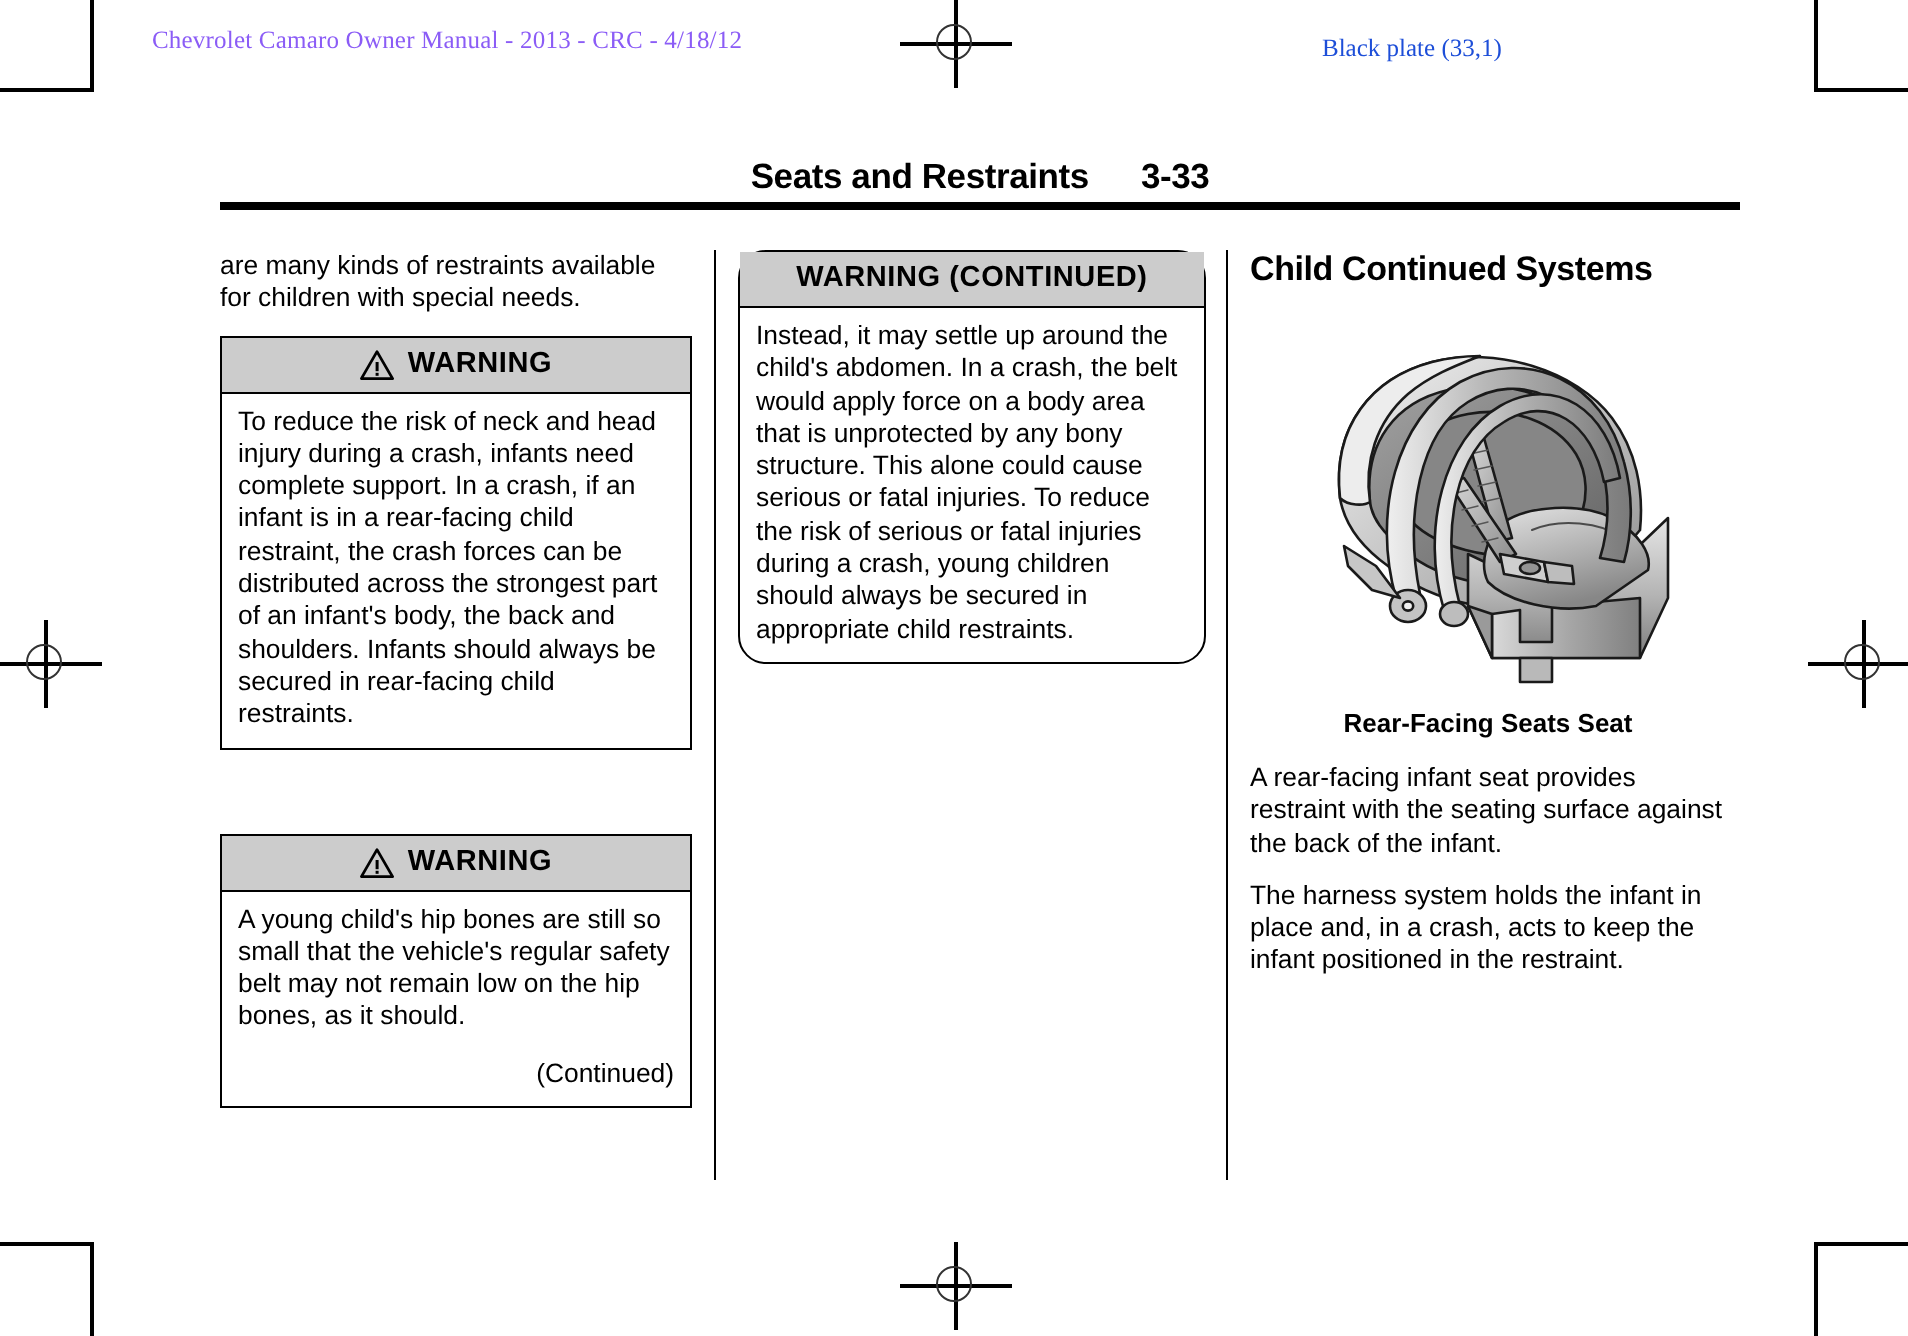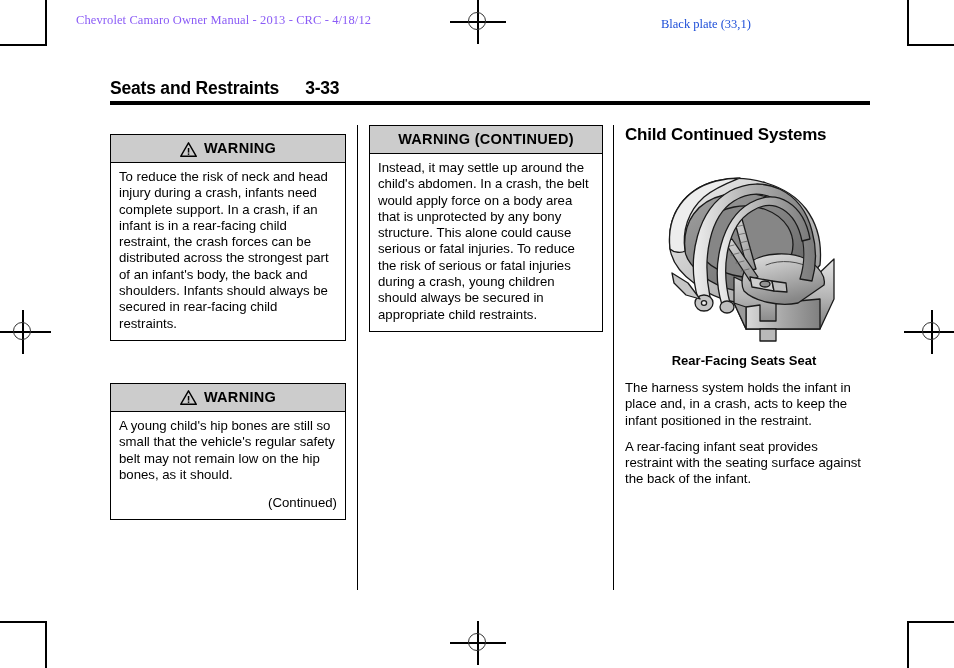--- a/index.html
+++ b/index.html
@@ -72,21 +72,21 @@
     color: #1d4ed8;
     white-space: nowrap;
   }
 
   
   .page-header {
     position: absolute;
     left: 110px;
     top: 78px;
     width: 760px;
-    text-align: left;
+    text-align: center;
     white-space: nowrap;
   }
   .page-header .chapter-title {
     font-size: 17.5px;
     font-weight: bold;
     letter-spacing: -0.2px;
   }
   .page-header .page-number {
     font-size: 17.5px;
     font-weight: bold;
@@ -159,21 +159,21 @@
     line-height: 16.3px;
   }
   .warning-body p { margin: 0; }
   .warning-body .continued {
     text-align: right;
     margin-top: 12px;
   }
 
   .warn-box-1 { margin-top: 9px; }
   .warn-box-2 { margin-top: 42px; }
-  .warn-box-3 { margin-top: 0; }
+  .warn-box-3 { margin-top: 0; border-radius: 14px; }
 
   
   .section-heading {
     margin: 0 0 4px 0;
     font-size: 17px;
     font-weight: bold;
     letter-spacing: -0.2px;
   }
   .figure-wrap {
     margin: 8px 0 0 0;
@@ -225,20 +225,21 @@
 <div class="page-header">
   <span class="chapter-title">Seats and Restraints</span><span class="page-number">3-33</span>
 </div>
 <div class="header-rule"></div>
 
 <div class="col-divider d1"></div>
 <div class="col-divider d2"></div>
 
 <div class="column col-1">
 
+  <p class="body-text">are many kinds of restraints available for children with special needs.</p>
 
   <div class="warning-box warn-box-1">
     <div class="warning-header">
       <span class="tri-icon">
         <svg width="17" height="15" viewBox="0 0 17 15">
           <path d="M8.5 0.8 L16.3 14.3 L0.7 14.3 Z" fill="none" stroke="#000" stroke-width="1.4" stroke-linejoin="round"></path>
           <rect x="7.8" y="6.0" width="1.5" height="4.6" fill="#000"></rect>
           <rect x="7.8" y="11.4" width="1.5" height="1.5" fill="#000"></rect>
         </svg>
       </span>
@@ -421,17 +422,17 @@
         <ellipse cx="89" cy="154" rx="7" ry="6" fill="#bdbdbd"></ellipse>
 
         <path d="M34 120 L 50 130 L 62 146 L 48 142 L 36 130 Z" fill="#c6c6c6"></path>
 
       </g>
     </svg>
   </div>
 
   <div class="figure-caption">Rear-Facing Seats Seat</div>
 
+  <p class="body-text">A rear-facing infant seat provides restraint with the seating surface against the back of the infant.</p>
+
   <p class="body-text">The harness system holds the infant in place and, in a crash, acts to keep the infant positioned in the restraint.</p>
 
-  <p class="body-text">A rear-facing infant seat provides restraint with the seating surface against the back of the infant.</p>
-
 </div>
 
 </body></html>

